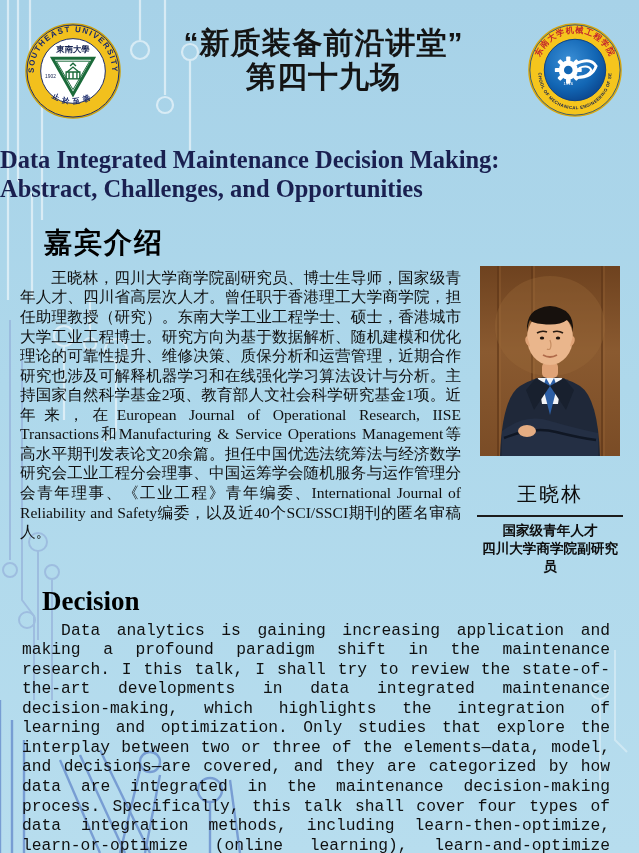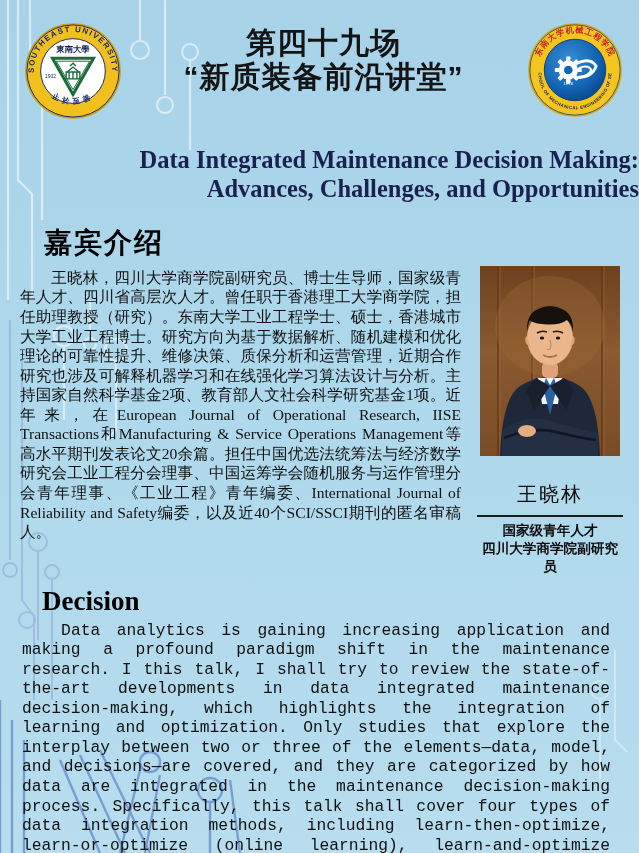--- a/index.html
+++ b/index.html
@@ -15,21 +15,21 @@
   .circuit{position:absolute;inset:0;pointer-events:none;}
   .content{position:relative;z-index:2;}
 
   
   .header{display:flex;align-items:flex-start;padding:22px 16px 0 24px;}
   .logo-box{width:100px;flex:0 0 100px;}
   .series-title{flex:1;text-align:center;padding-top:4px;}
   .series-line{font-weight:bold;font-size:30px;line-height:1.13;color:#141414;letter-spacing:1px;}
 
   
-  .en-title{margin-top:22px;text-align:right;font-family:"Liberation Serif",serif;
+  .en-title{margin-top:22px;text-align:left;font-family:"Liberation Serif",serif;
     font-weight:bold;font-size:24.5px;line-height:1.18;color:#1a2050;}
 
   
   .section-heading-cn{margin:20px 0 4px 44px;font-size:28px;font-weight:bold;color:#000;letter-spacing:2px;}
   .guest-row{display:flex;padding:0 16px 0 20px;gap:16px;}
   .bio{flex:1;font-family:"Liberation Serif",serif;font-size:15.6px;line-height:1.255;
     text-align:justify;text-indent:2em;margin:2px 0 0 0;color:#101010;}
   .photo-card{flex:0 0 146px;width:146px;text-align:center;}
   .portrait{display:block;margin:0 auto;width:140px;height:190px;}
   .guest-name{font-size:20px;font-weight:normal;margin-top:25px;letter-spacing:2px;color:#0d0d0d;}
@@ -130,22 +130,22 @@
               <path d="M43 58 v-7 h14 v7"></path>
             <path d="M46 51 v7 M50 51 v7 M54 51 v7"></path>
             <path d="M44 51 l6 -5 l6 5"></path>
               <path d="M47 45 l3 -3 l3 3"></path>
           </g>
           <text x="27" y="57" font-size="5" fill="#13204f" text-anchor="middle">1902</text>
         </svg>
       </div>
 
       <div class="series-title">
+        <div class="series-line">“新质装备前沿讲堂”</div>
         <div class="series-line">第四十九场</div>
-        <div class="series-line">“新质装备前沿讲堂”</div>
       </div>
 
       <div class="logo-box" style="display:flex;justify-content:flex-end;">
         <svg width="96" height="96" viewBox="0 0 100 100" xmlns="http://www.w3.org/2000/svg">
           <defs>
             <radialGradient id="mechBlue" cx="40%" cy="35%" r="75%">
               <stop offset="0%" stop-color="#3b8fd6"></stop>
               <stop offset="60%" stop-color="#1266b4"></stop>
               <stop offset="100%" stop-color="#0a3f85"></stop>
             </radialGradient>
@@ -182,21 +182,21 @@
             <path d="M50 44 q16 -8 22 2 q-4 12 -20 12" stroke-width="3"></path>
             <path d="M54 48 q10 -4 13 2 q-3 7 -13 7" stroke-width="2"></path>
           </g>
           <text x="43" y="66" font-size="4.5" fill="#ffffff" text-anchor="middle">1916</text>
         </svg>
       </div>
     </div>
 
     <div class="en-title">
       <div>Data Integrated Maintenance Decision Making:</div>
-      <div>Advances, Challenges, and Opportunities</div>
+      <div>Abstract, Challenges, and Opportunities</div>
     </div>
 
     <div class="section-heading-cn">嘉宾介绍</div>
 
     <div class="guest-row">
       <p class="bio">王晓林，四川大学商学院副研究员、博士生导师，国家级青年人才、四川省高层次人才。曾任职于香港理工大学商学院，担任助理教授（研究）。东南大学工业工程学士、硕士，香港城市大学工业工程博士。研究方向为基于数据解析、随机建模和优化理论的可靠性提升、维修决策、质保分析和运营管理，近期合作研究也涉及可解释机器学习和在线强化学习算法设计与分析。主持国家自然科学基金2项、教育部人文社会科学研究基金1项。近年来，在European Journal of Operational Research, IISE Transactions和Manufacturing &amp; Service Operations Management等高水平期刊发表论文20余篇。担任中国优选法统筹法与经济数学研究会工业工程分会理事、中国运筹学会随机服务与运作管理分会青年理事、《工业工程》青年编委、International Journal of Reliability and Safety编委，以及近40个SCI/SSCI期刊的匿名审稿人。</p>
 
       <div class="photo-card">
 
         <svg class="portrait" viewBox="0 0 140 190" xmlns="http://www.w3.org/2000/svg">

